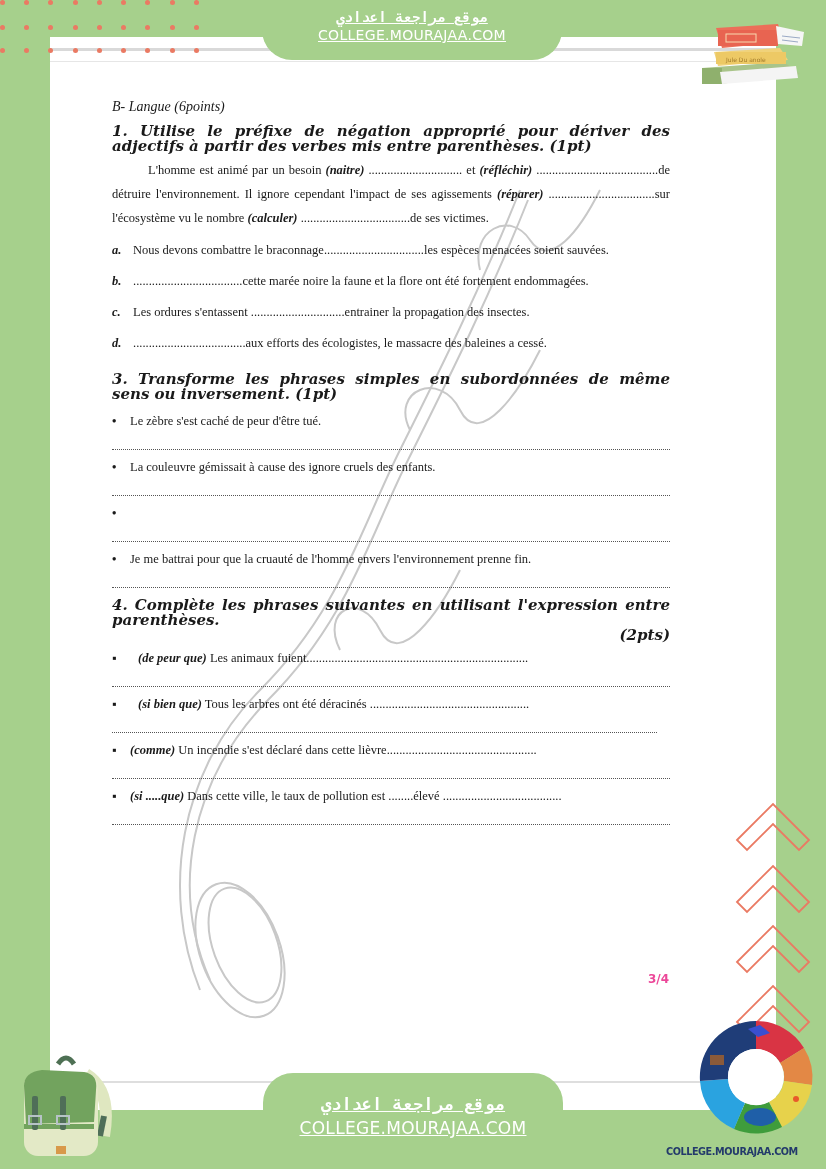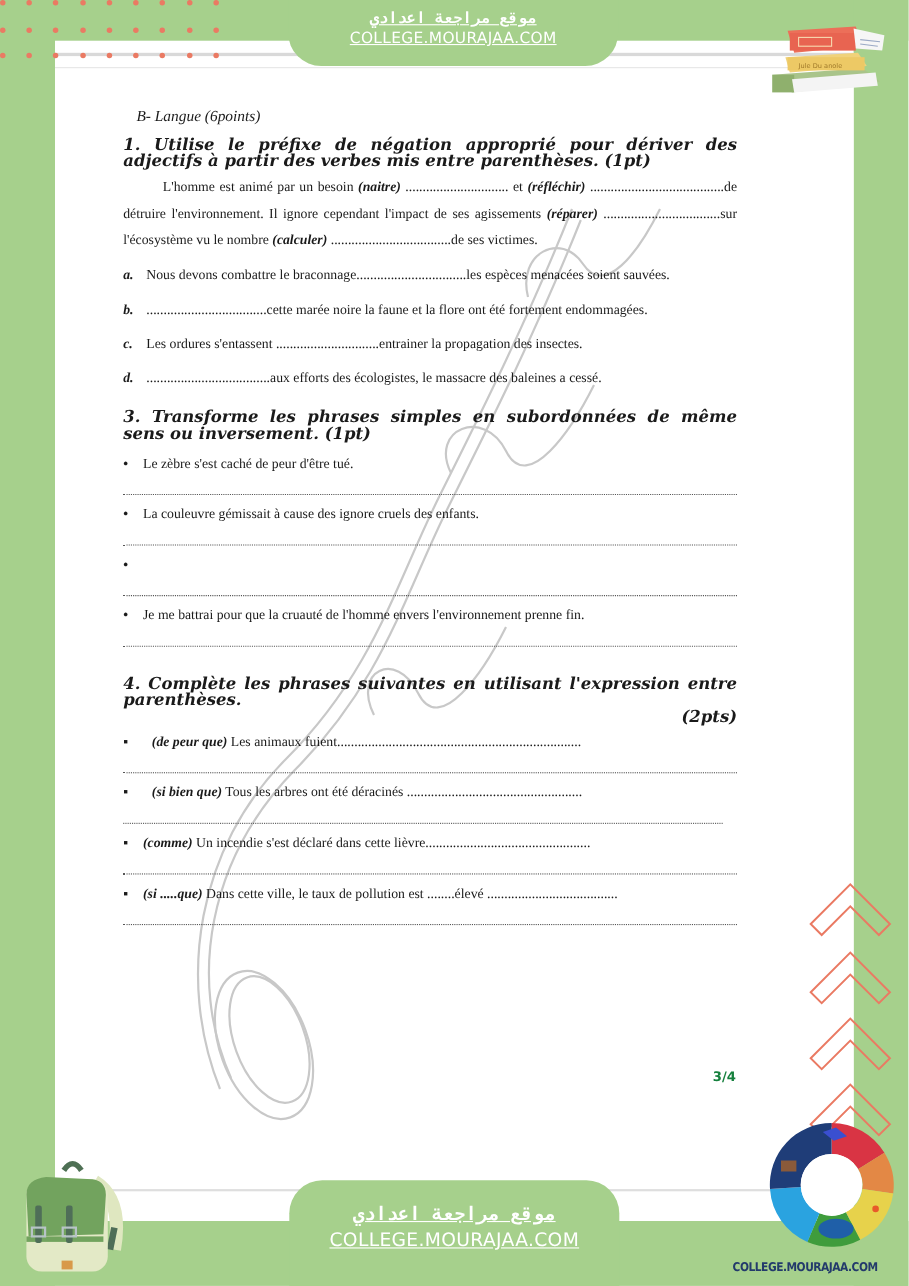--- a/index.html
+++ b/index.html
@@ -28,33 +28,33 @@
                 border-radius: 30px 30px 0 0; text-align: center; color: #fff; }
   .tab-ar { font-family: Liberation Mono, monospace; font-weight: bold; text-decoration: underline; }
   .tab-url { font-family: "DejaVu Sans", sans-serif; text-decoration: underline; letter-spacing: 0.3px; }
   .tab-top .tab-ar { font-size: 14px; padding-top: 10px; line-height: 17px; }
   .tab-top .tab-url { font-size: 14px; line-height: 17px; }
   .tab-bottom .tab-ar { font-size: 17px; padding-top: 22px; line-height: 22px; }
   .tab-bottom .tab-url { font-size: 17px; line-height: 22px; }
 
   
   .doc { position: absolute; left: 112px; top: 98px; width: 558px; font-size: 12.5px; line-height: 18px; }
-  .section-title { font-family: "Liberation Serif", serif; font-size: 14px; font-style: italic; margin-bottom: 8px; margin-left: 12px; }
+  .section-title { font-family: "Liberation Serif", serif; font-size: 14px; font-style: italic; margin-bottom: 8px; }
   .q-title { font-family: "DejaVu Serif", serif; font-weight: bold; font-style: italic; font-size: 15px; line-height: 15px; text-align: justify; }
   .para { text-align: justify; line-height: 24px; font-size: 12.5px; }
   .para .indent { display: inline-block; width: 36px; }
   .kw { font-weight: bold; font-style: italic; }
   .item { display: flex; margin-top: 6px; line-height: 21px; }
   .item .lbl { font-weight: bold; font-style: italic; width: 21px; flex: none; }
   .item .txt { flex: 1; text-align: justify; }
   .bullet-item { display: flex; margin-top: 8px; line-height: 18px; }
   .bullet-item .b { width: 18px; flex: none; font-weight: bold; }
   .answer-line { height: 12px; border-bottom: 1.5px dotted #555; margin-top: 8px; }
   .answer-line.short { width: 545px; }
-  .page-num { position: absolute; left: 648px; top: 972px; font-family: "DejaVu Sans", sans-serif; font-weight: bold; font-size: 12px; color: #15803d; }
+  .page-num { position: absolute; left: 648px; top: 972px; font-family: "DejaVu Sans", sans-serif; font-weight: bold; font-size: 12px; color: #ec4899; }
 
   .watermark { position: absolute; left: 140px; top: 130px; width: 520px; height: 900px; pointer-events: none; }
 
   
   .books { position: absolute; left: 692px; top: 12px; width: 120px; height: 80px; }
   .chevrons { position: absolute; left: 733px; top: 790px; width: 80px; height: 245px; }
   .backpack { position: absolute; left: 8px; top: 1050px; width: 105px; height: 112px; }
   .wheel { position: absolute; left: 697px; top: 1018px; width: 118px; height: 118px; }
   .wheel-caption { position: absolute; left: 666px; top: 1145px; width: 150px; font-family: "DejaVu Sans", sans-serif;
                    font-weight: bold; font-size: 11px; color: #233a6b; letter-spacing: -0.5px; transform: scaleX(0.88); transform-origin: left; }
@@ -172,21 +172,21 @@
   <div class="bullet-item">
     <span class="b">•</span>
   </div>
   <div class="answer-line"></div>
   <div class="bullet-item">
     <span class="b">•</span>
     <span>Je me battrai pour que la cruauté de l'homme envers l'environnement prenne fin.</span>
   </div>
   <div class="answer-line"></div>
 
-  <div class="q-title" style="margin-top:26px">4. Complète les phrases suivantes en utilisant l'expression entre parenthèses.</div>
+  <div class="q-title" style="margin-top:10px">4. Complète les phrases suivantes en utilisant l'expression entre parenthèses.</div>
   <div class="q-title" style="text-align:right">(2pts)</div>
 
   <div class="bullet-item" style="margin-top:6px">
     <span class="b" style="width:26px">▪</span>
     <span><span class="kw">(de peur que)</span><span> Les animaux fuient.......................................................................</span></span>
   </div>
   <div class="answer-line"></div>
   <div class="bullet-item">
     <span class="b" style="width:26px">▪</span>
     <span><span class="kw">(si bien que)</span><span> Tous les arbres ont été déracinés ...................................................</span></span>

